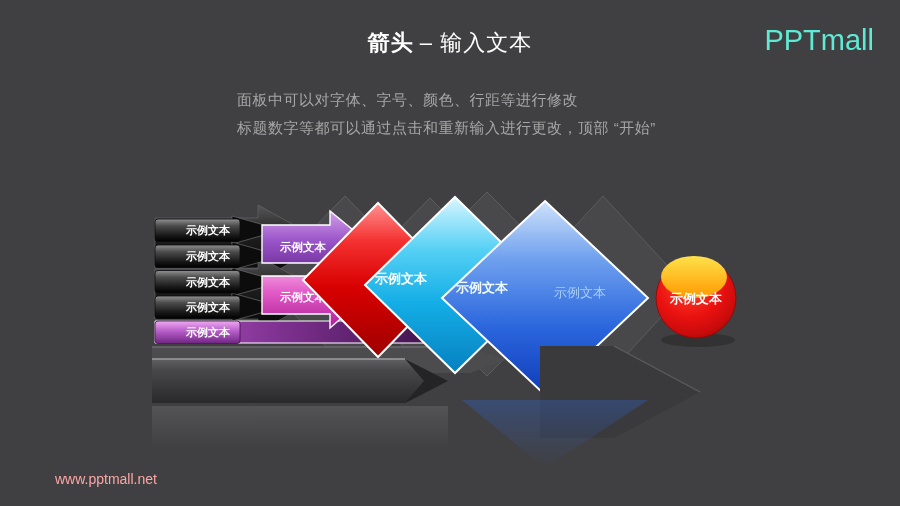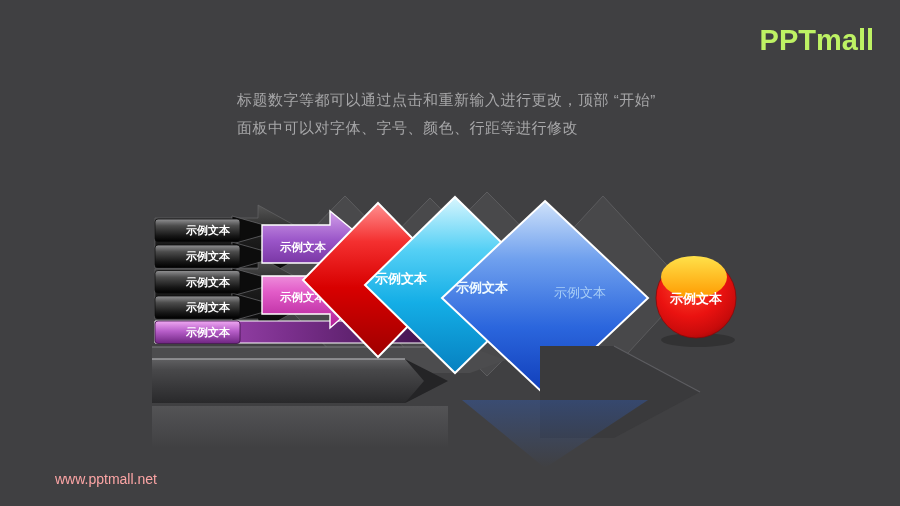--- a/index.html
+++ b/index.html
@@ -1,42 +1,45 @@
 <!DOCTYPE html>
 <html><head>
 <meta charset="utf-8">
 <style>
   html,body{margin:0;padding:0;}
   body{width:900px;height:506px;background:#404042;font-family:"Liberation Sans","DejaVu Sans",sans-serif;overflow:hidden;}
   .stage{position:relative;width:900px;height:506px;background:#404042;}
   .title{position:absolute;top:28px;left:0;width:100%;text-align:center;color:#ffffff;font-size:22px;letter-spacing:1px;}
   .title .b{font-weight:bold;}
   .title .r{font-weight:normal;margin-left:6px;}
-  .logo{position:absolute;top:24px;right:26px;color:#bef264;font-size:29px;font-weight:bold;letter-spacing:0px;}
+  .logo{position:absolute;top:24px;right:26px;color:#5eead4;font-size:29px;font-weight:normal;letter-spacing:0px;}
   .desc{position:absolute;left:237px;top:86px;color:#a6a6a8;font-size:15px;line-height:28px;letter-spacing:0.5px;}
   .url{position:absolute;left:55px;top:471px;color:#fca5a5;font-size:14px;}
   svg{position:absolute;left:0;top:0;}
   svg text{font-family:"Liberation Sans","DejaVu Sans",sans-serif;font-weight:bold;fill:#ffffff;}
   .lbl-s{font-size:11px;}
   .lbl-m{font-size:11.5px;}
   .lbl-b{font-size:13px;}
   .lbl-cy{fill:#eefaff;}
   .lbl-bl{fill:#a8cef6;font-weight:normal;}
 </style>
 </head>
 <body>
 
 <div class="stage">
 
+  <div class="title">
+    <span class="b">箭头</span><span class="r">– 输入文本</span>
+  </div>
 
   <div class="logo">PPTmall</div>
 
   <div class="desc">
+    <div>面板中可以对字体、字号、颜色、行距等进行修改</div>
     <div>标题数字等都可以通过点击和重新输入进行更改，顶部 “开始”</div>
-    <div>面板中可以对字体、字号、颜色、行距等进行修改</div>
   </div>
 
   <svg width="900" height="506" viewBox="0 0 900 506">
     <defs>
       <linearGradient id="gBarGray" x1="0" y1="0" x2="0" y2="1">
         <stop offset="0" stop-color="#929294"></stop>
           <stop offset="0.3" stop-color="#4c4c4c"></stop>
         <stop offset="0.75" stop-color="#161616"></stop>
           <stop offset="1" stop-color="#000000"></stop>
       </linearGradient>

